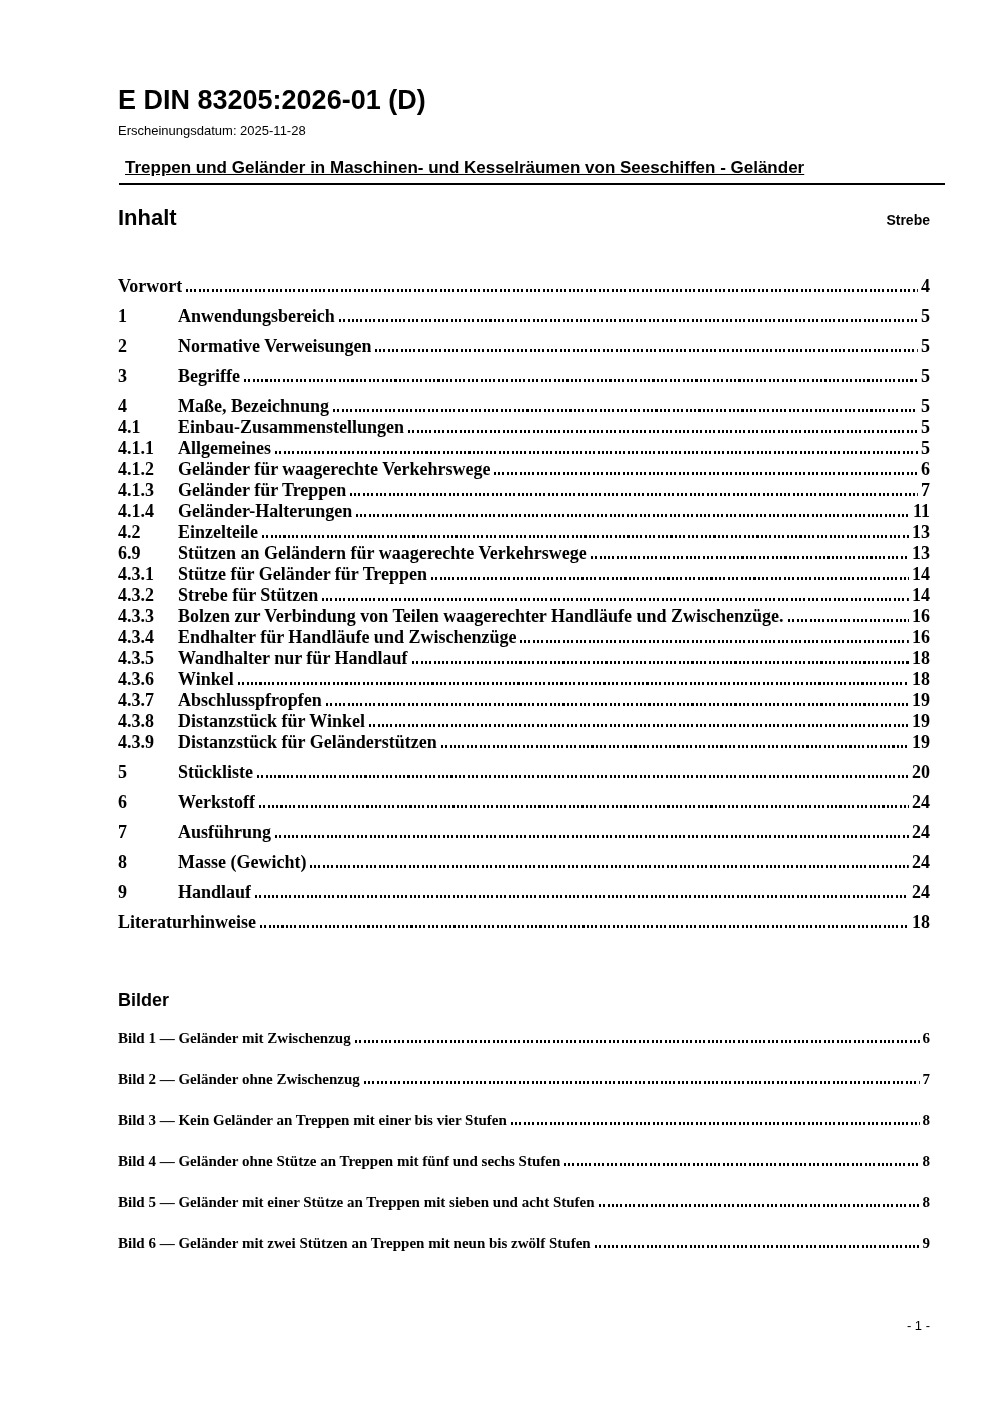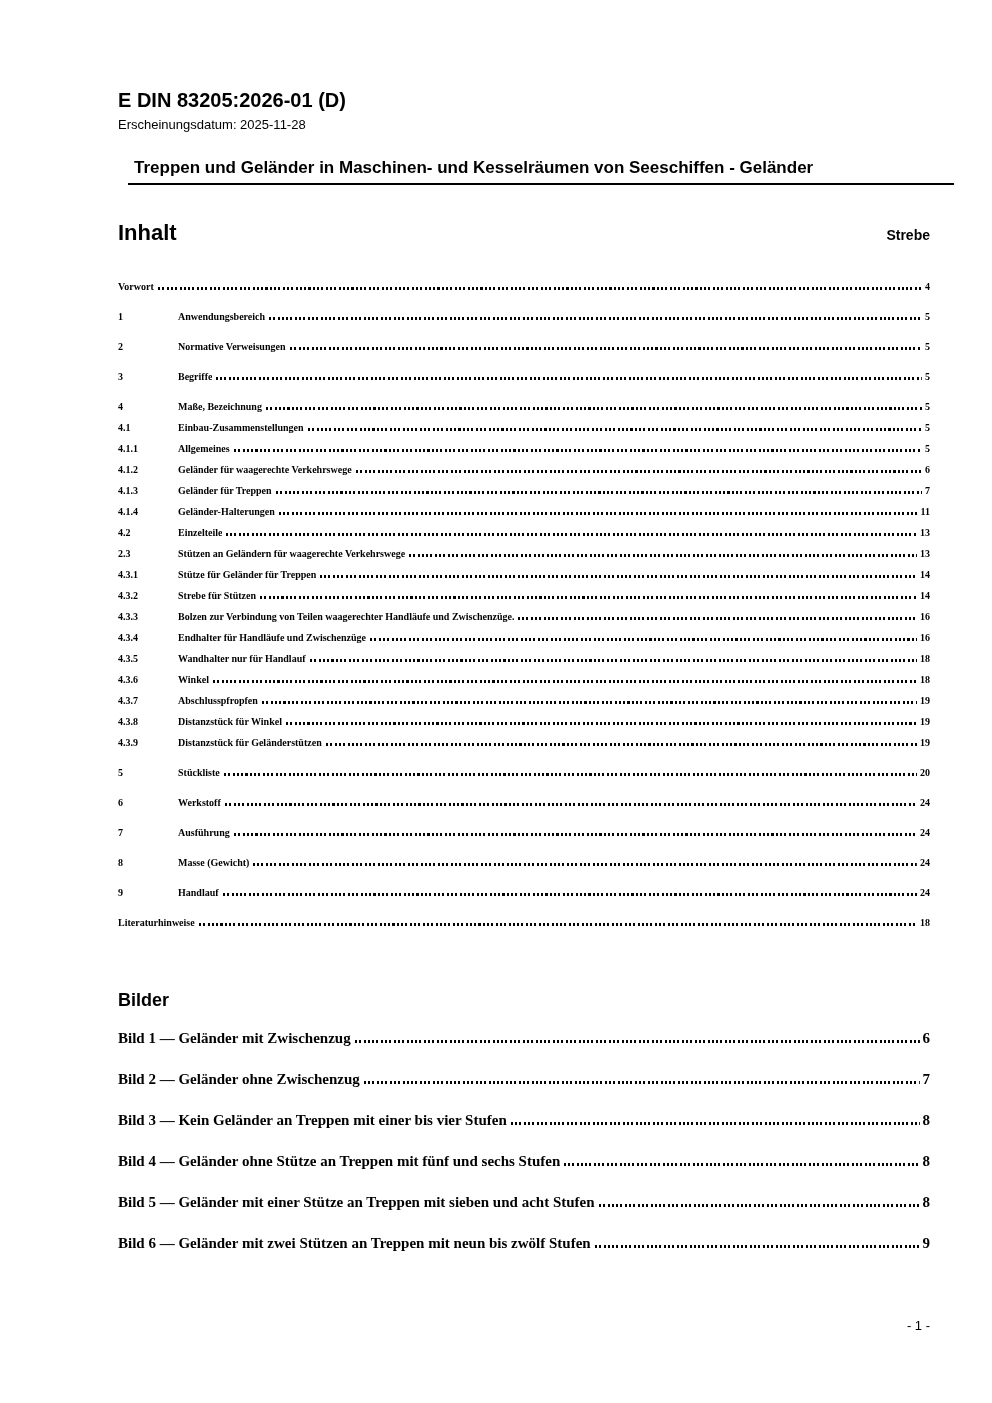--- a/index.html
+++ b/index.html
@@ -9,42 +9,42 @@
     color: #000000;
     font-family: "Liberation Sans", sans-serif;
     position: relative;
     overflow: hidden;
   }
   .content { position: absolute; left: 118px; width: 812px; }
 
   
   .header { top: 86px; }
   .doc-number {
-    font-size: 20px; font-weight: bold; line-height: 28px;
+    font-size: 27px; font-weight: bold; line-height: 28px;
     font-family: "Liberation Sans", sans-serif;
   }
-  .pub-date { font-size: 13px; line-height: 17px; margin-top: 2px; }
-
-  
-  .doc-title-wrap { position: absolute; left: 128px; width: 826px; top: 155px; }
+  .pub-date { font-size: 13px; line-height: 17px; margin-top: 8px; }
+
+  
+  .doc-title-wrap { position: absolute; left: 119px; width: 826px; top: 155px; text-decoration: underline; }
   .doc-title {
     font-size: 17px; font-weight: bold; line-height: 26px;
     padding-left: 6px;
   }
   .title-rule { border-bottom: 2px solid #000; margin-top: 2px; }
 
   
   .inhalt-row {
-    top: 220px; display: flex; justify-content: space-between; align-items: baseline;
+    top: 205px; display: flex; justify-content: space-between; align-items: baseline;
   }
   .inhalt-heading { font-size: 22px; font-weight: bold; }
   .seite-label { font-size: 14px; font-weight: bold; }
 
   
-  .toc-list { top: 276px; font-family: "Liberation Serif", serif; font-weight: bold; font-size: 10px; }
+  .toc-list { top: 276px; font-family: "Liberation Serif", serif; font-weight: bold; font-size: 18px; }
   .toc-row { display: flex; align-items: baseline; height: 21px; line-height: 21px; white-space: nowrap; }
   .toc-row.level-1 { margin-top: 9px; }
   .toc-list .toc-row:first-child { margin-top: 0; }
   .toc-num { width: 60px; flex: 0 0 auto; }
   .toc-num:empty { display: none; }
   .toc-label { flex: 0 1 auto; overflow: hidden; }
   .leader {
     flex: 1 1 auto; height: 3px; margin: 0 3px 0 4px; min-width: 12px;
     background: repeating-linear-gradient(to right, #000 0 2px, transparent 2px 4.3px);
     background-position: bottom; background-size: 100% 3px; background-repeat: no-repeat;
@@ -151,21 +151,21 @@
   </div>
 
   <div class="toc-row level-2">
     <span class="toc-num">4.2</span>
     <span class="toc-label">Einzelteile</span>
     <span class="leader"></span>
     <span class="toc-page">13</span>
   </div>
 
   <div class="toc-row level-2">
-    <span class="toc-num">2.3</span>
+    <span class="toc-num">6.9</span>
     <span class="toc-label">Stützen an Geländern für waagerechte Verkehrswege</span>
     <span class="leader"></span>
     <span class="toc-page">13</span>
   </div>
 
   <div class="toc-row level-2">
     <span class="toc-num">4.3.1</span>
     <span class="toc-label">Stütze für Geländer für Treppen</span>
     <span class="leader"></span>
     <span class="toc-page">14</span>

